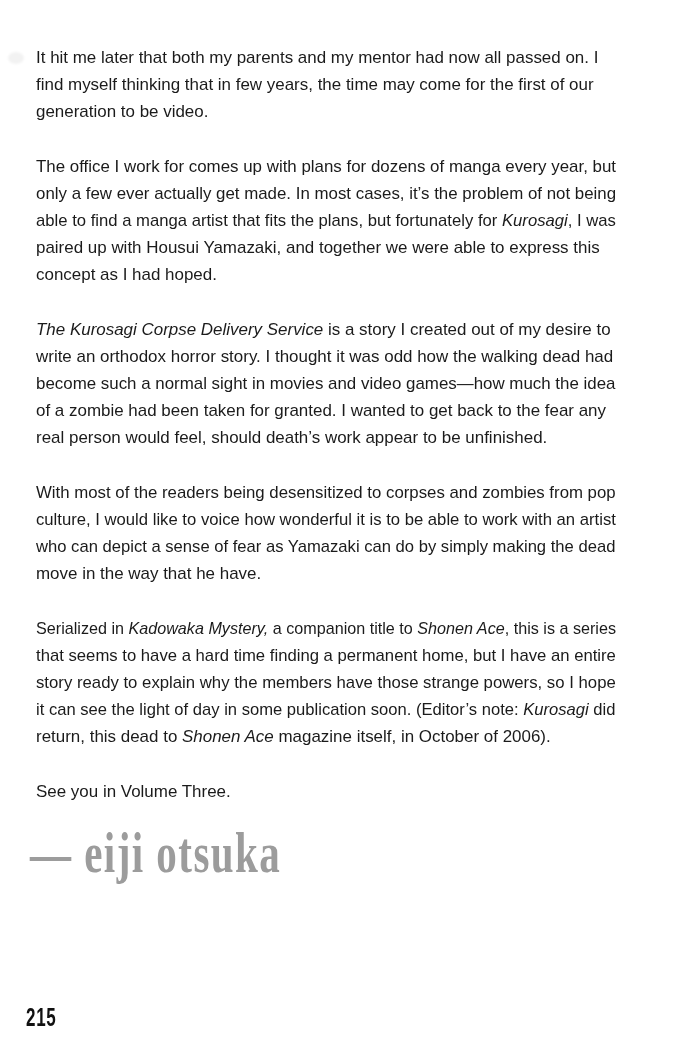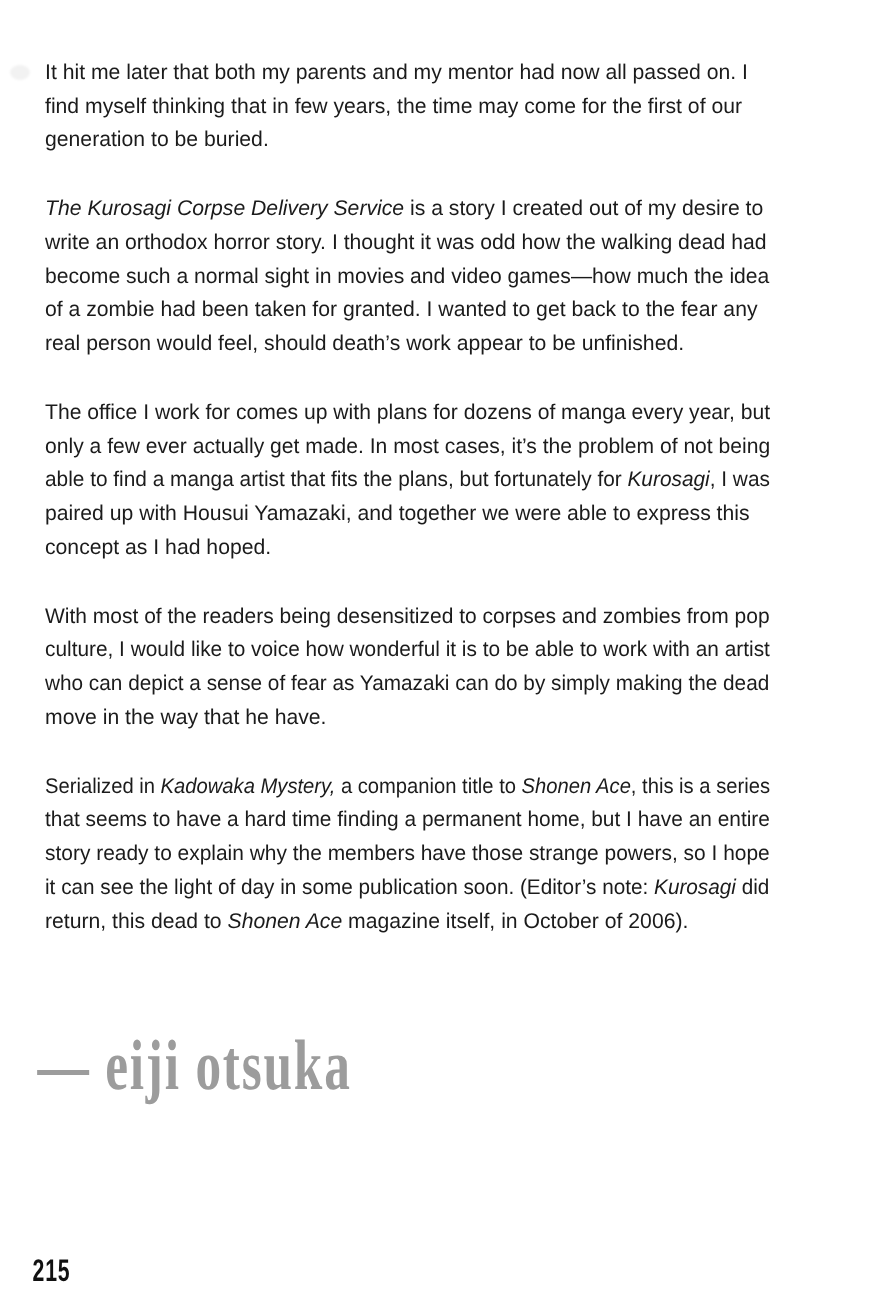--- a/index.html
+++ b/index.html
@@ -73,45 +73,48 @@
 </style>
 </head>
 <body>
 
 <div class="page">
   <div class="scan-smudge"></div>
   <div class="body-text" id="body-text" style="color: rgb(27, 27, 27);">
       <div class="para">
         <div class="line" style="transform: scaleX(0.996923);"><span>It hit me later that both my parents and my mentor had now all passed on. I</span></div>
         <div class="line" style="transform: scaleX(0.996923);"><span>find myself thinking that in few years, the time may come for the first of our</span></div>
-        <div class="line" style="transform: scaleX(0.996923);"><span>generation to be buried.</span></div>
+        <div class="line" style="transform: scaleX(0.996923);"><span>generation to be video.</span></div>
+      </div>
+      <div class="para">
+        <div class="line" style="transform: scaleX(0.993865);"><span>The office I work for comes up with plans for dozens of manga every year, but</span></div>
+        <div class="line" style="transform: scaleX(0.992343);"><span>only a few ever actually get made. In most cases, it’s the problem of not being</span></div>
+        <div class="line" style="transform: scaleX(0.980333);"><span>able to find a manga artist that fits the plans, but fortunately for </span><em>Kurosagi</em><span>, I was</span></div>
+        <div class="line" style="transform: scaleX(0.996923);"><span>paired up with Housui Yamazaki, and together we were able to express this</span></div>
+        <div class="line" style="transform: scaleX(0.996923);"><span>concept as I had hoped.</span></div>
       </div>
       <div class="para">
         <div class="line" style="transform: scaleX(0.996923);"><em>The Kurosagi Corpse Delivery Service</em><span> is a story I created out of my desire to</span></div>
         <div class="line" style="transform: scaleX(0.996923);"><span>write an orthodox horror story. I thought it was odd how the walking dead had</span></div>
         <div class="line" style="transform: scaleX(0.993865);"><span>become such a normal sight in movies and video games—how much the idea</span></div>
         <div class="line" style="transform: scaleX(0.996923);"><span>of a zombie had been taken for granted. I wanted to get back to the fear any</span></div>
         <div class="line" style="transform: scaleX(0.996923);"><span>real person would feel, should death’s work appear to be unfinished.</span></div>
-      </div>
-      <div class="para">
-        <div class="line" style="transform: scaleX(0.993865);"><span>The office I work for comes up with plans for dozens of manga every year, but</span></div>
-        <div class="line" style="transform: scaleX(0.992343);"><span>only a few ever actually get made. In most cases, it’s the problem of not being</span></div>
-        <div class="line" style="transform: scaleX(0.980333);"><span>able to find a manga artist that fits the plans, but fortunately for </span><em>Kurosagi</em><span>, I was</span></div>
-        <div class="line" style="transform: scaleX(0.996923);"><span>paired up with Housui Yamazaki, and together we were able to express this</span></div>
-        <div class="line" style="transform: scaleX(0.996923);"><span>concept as I had hoped.</span></div>
       </div>
       <div class="para">
         <div class="line" style="transform: scaleX(0.987805);"><span>With most of the readers being desensitized to corpses and zombies from pop</span></div>
         <div class="line" style="transform: scaleX(0.980333);"><span>culture, I would like to voice how wonderful it is to be able to work with an artist</span></div>
         <div class="line" style="transform: scaleX(0.977376);"><span>who can depict a sense of fear as Yamazaki can do by simply making the dead</span></div>
         <div class="line" style="transform: scaleX(0.996923);"><span>move in the way that he have.</span></div>
       </div>
       <div class="para">
         <div class="line" style="transform: scaleX(0.950147);"><span>Serialized in </span><em>Kadowaka Mystery,</em><span> a companion title to </span><em>Shonen Ace</em><span>, this is a series</span></div>
         <div class="line" style="transform: scaleX(0.981818);"><span>that seems to have a hard time finding a permanent home, but I have an entire</span></div>
         <div class="line" style="transform: scaleX(0.984802);"><span>story ready to explain why the members have those strange powers, so I hope</span></div>
         <div class="line" style="transform: scaleX(0.975904);"><span>it can see the light of day in some publication soon. (Editor’s note: </span><em>Kurosagi</em><span> did</span></div>
         <div class="line" style="transform: scaleX(0.996923);"><span>return, this dead to </span><em>Shonen Ace</em><span> magazine itself, in October of 2006).</span></div>
       </div>
+      <div class="para">
+        <div class="line" style="transform: scaleX(0.996923);"><span>See you in Volume Three.</span></div>
+      </div>
     </div>
   <div class="signature" style="color: rgb(156, 156, 156);">— eiji otsuka</div>
   <div class="page-number">215</div>
 </div>
 
 </body></html>

